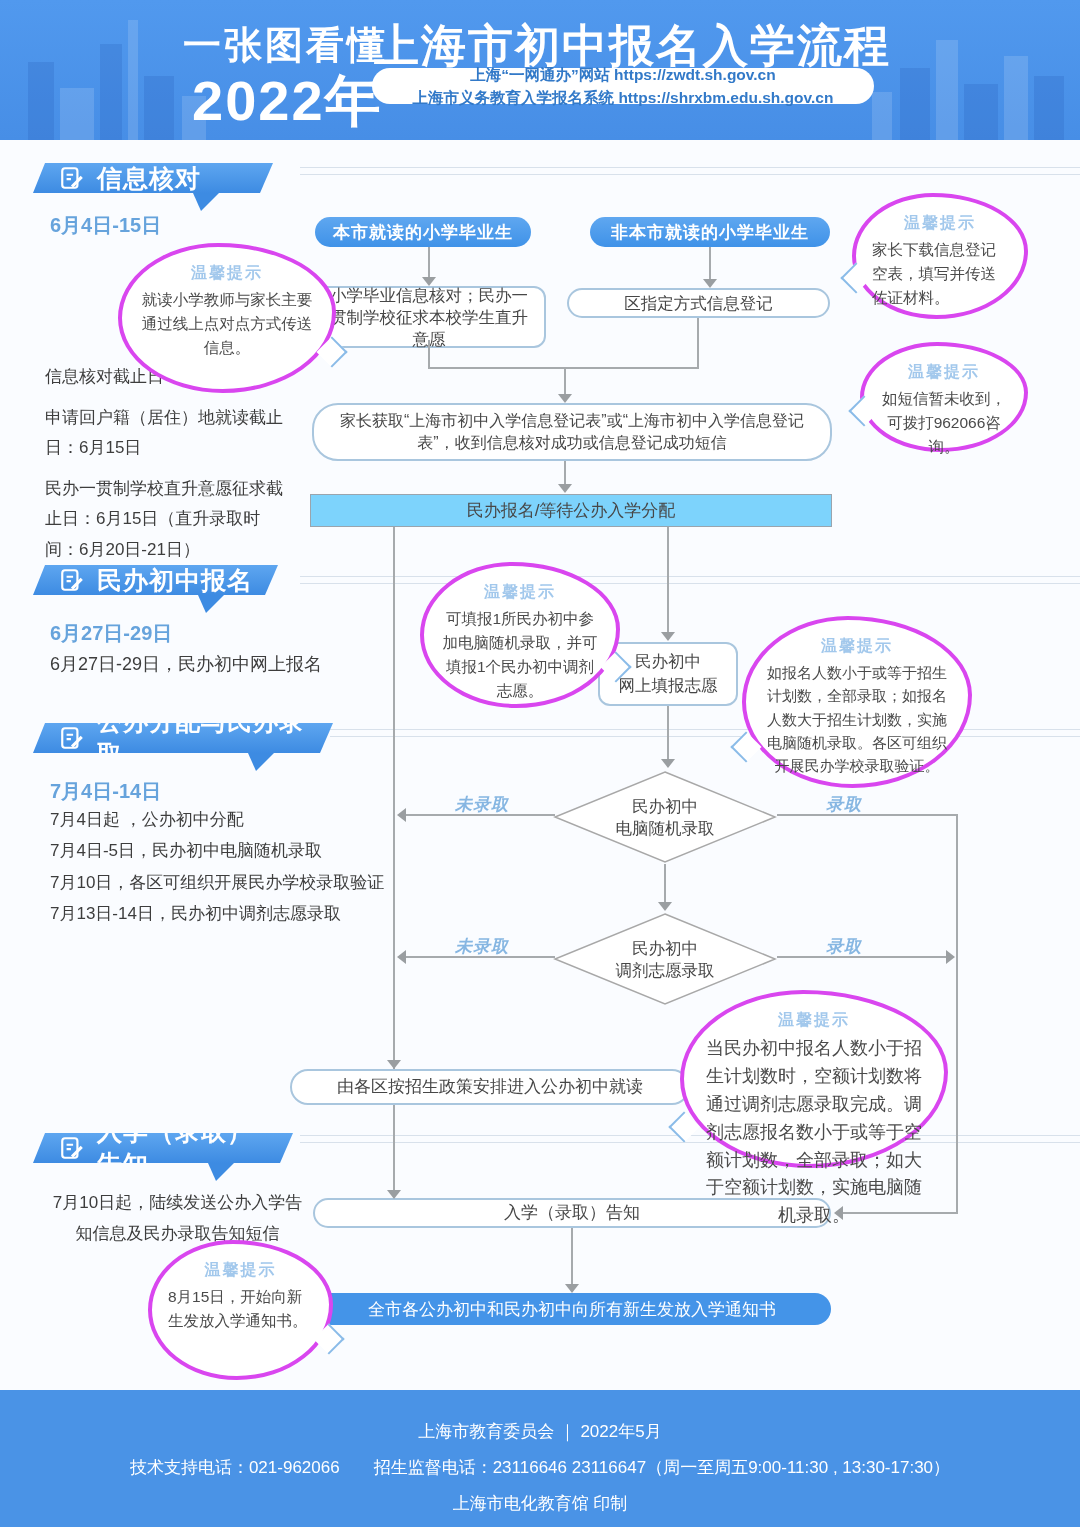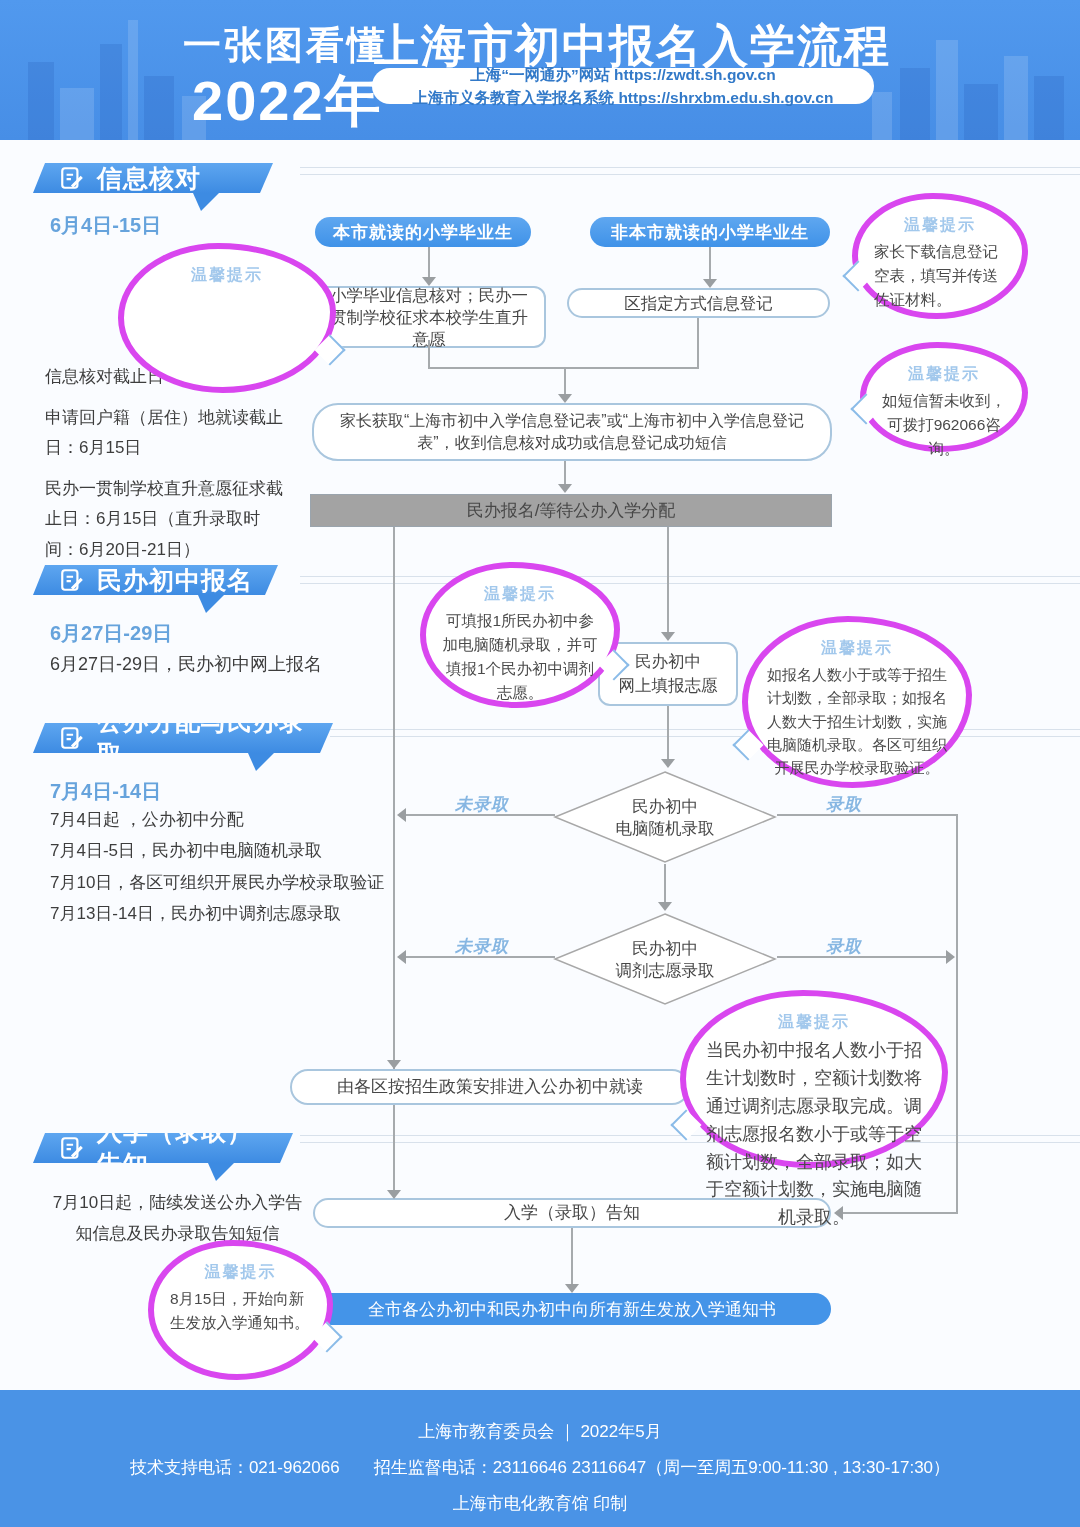--- a/index.html
+++ b/index.html
@@ -34,37 +34,37 @@
   .notes p{margin:0 0 10px 0;}
 
   
   .rule{height:1px;background:rgba(165,185,205,.4);}
 
   
   .pill{background:linear-gradient(180deg,#5fa7f0,#3f92e8);border-radius:16px;color:#fff;
         display:flex;align-items:center;justify-content:center;font-size:17px;font-weight:bold;letter-spacing:1px;}
   .wbox{background:#fff;border:2px solid #a9c6de;display:flex;align-items:center;justify-content:center;
         text-align:center;color:#474747;font-size:16.5px;line-height:1.35;box-sizing:border-box;}
-  .sqbox{background:#a3a3a3;border:1.5px solid #9aa4ad;display:flex;align-items:center;justify-content:center;
+  .sqbox{background:#7dd3fc;border:1.5px solid #9aa4ad;display:flex;align-items:center;justify-content:center;
          color:#474747;font-size:17px;box-sizing:border-box;}
   .blue-pill-final{background:#4494e8;border-radius:16px;color:#fff;display:flex;align-items:center;
          justify-content:center;font-size:17px;}
   .vline,.hline{background:#a6aaad;}
   .vline{width:2px;}
   .hline{height:2px;}
   .ad{width:0;height:0;border-left:7px solid transparent;border-right:7px solid transparent;border-top:9px solid #9a9ea1;}
   .al{width:0;height:0;border-top:7px solid transparent;border-bottom:7px solid transparent;border-right:9px solid #9a9ea1;}
   .ar{width:0;height:0;border-top:7px solid transparent;border-bottom:7px solid transparent;border-left:9px solid #9a9ea1;}
   .branch-label{color:#86b6e2;font-size:17px;font-style:italic;font-weight:bold;letter-spacing:1px;}
   .diamond-wrap{display:flex;}
   .diamond-text{position:absolute;left:0;top:0;width:100%;height:100%;display:flex;flex-direction:column;
         align-items:center;justify-content:center;color:#474747;font-size:16.5px;line-height:1.35;}
 
   
-  .cloud{background:#fff;border:6px solid #d946ef;border-radius:46% 54% 52% 48% / 50% 46% 54% 50%;
+  .cloud{background:#fff;border:4px solid #d946ef;border-radius:46% 54% 52% 48% / 50% 46% 54% 50%;
          padding:16px 16px 10px;box-sizing:border-box;z-index:6;}
   .cloud .cloud-title{text-align:center;color:#a2c8ec;font-size:16px;font-weight:bold;margin-bottom:4px;letter-spacing:2px;}
   .cloud .cloud-body{color:#4a4a4a;font-size:15.5px;line-height:1.55;text-align:center;}
   .cloud::after{content:'';position:absolute;width:20px;height:20px;background:#fff;}
   .tail-l::after{left:-11px;bottom:26px;border-left:2px solid #8abbe8;border-bottom:2px solid #8abbe8;transform:rotate(45deg);}
   .tail-r::after{right:-11px;bottom:26px;border-right:2px solid #8abbe8;border-bottom:2px solid #8abbe8;transform:rotate(-45deg);}
 </style>
 </head>
 <body>
 
@@ -271,20 +271,21 @@
 <div class="al abs" style="left:834px;top:1206px;"></div>
 
 <div class="vline abs" style="left:393px;top:1105px;height:87px;"></div>
 <div class="ad abs" style="left:387px;top:1190px;"></div>
 
 <div class="vline abs" style="left:571px;top:1228px;height:58px;"></div>
 <div class="ad abs" style="left:565px;top:1284px;"></div>
 
 <div class="cloud tail-r abs" style="left:118px;top:243px;width:218px;height:150px;">
   <div class="cloud-title">温馨提示</div>
+  <div class="cloud-body">就读小学教师与家长主要通过线上点对点方式传送信息。</div>
 </div>
 
 <div class="cloud tail-l abs" style="left:852px;top:193px;width:176px;height:126px;">
   <div class="cloud-title">温馨提示</div>
   <div class="cloud-body" style="text-align:left;">家长下载信息登记空表，填写并传送佐证材料。</div>
 </div>
 
 <div class="cloud tail-l abs" style="left:860px;top:342px;width:168px;height:110px;">
   <div class="cloud-title">温馨提示</div>
   <div class="cloud-body">如短信暂未收到，可拨打962066咨询。</div>

